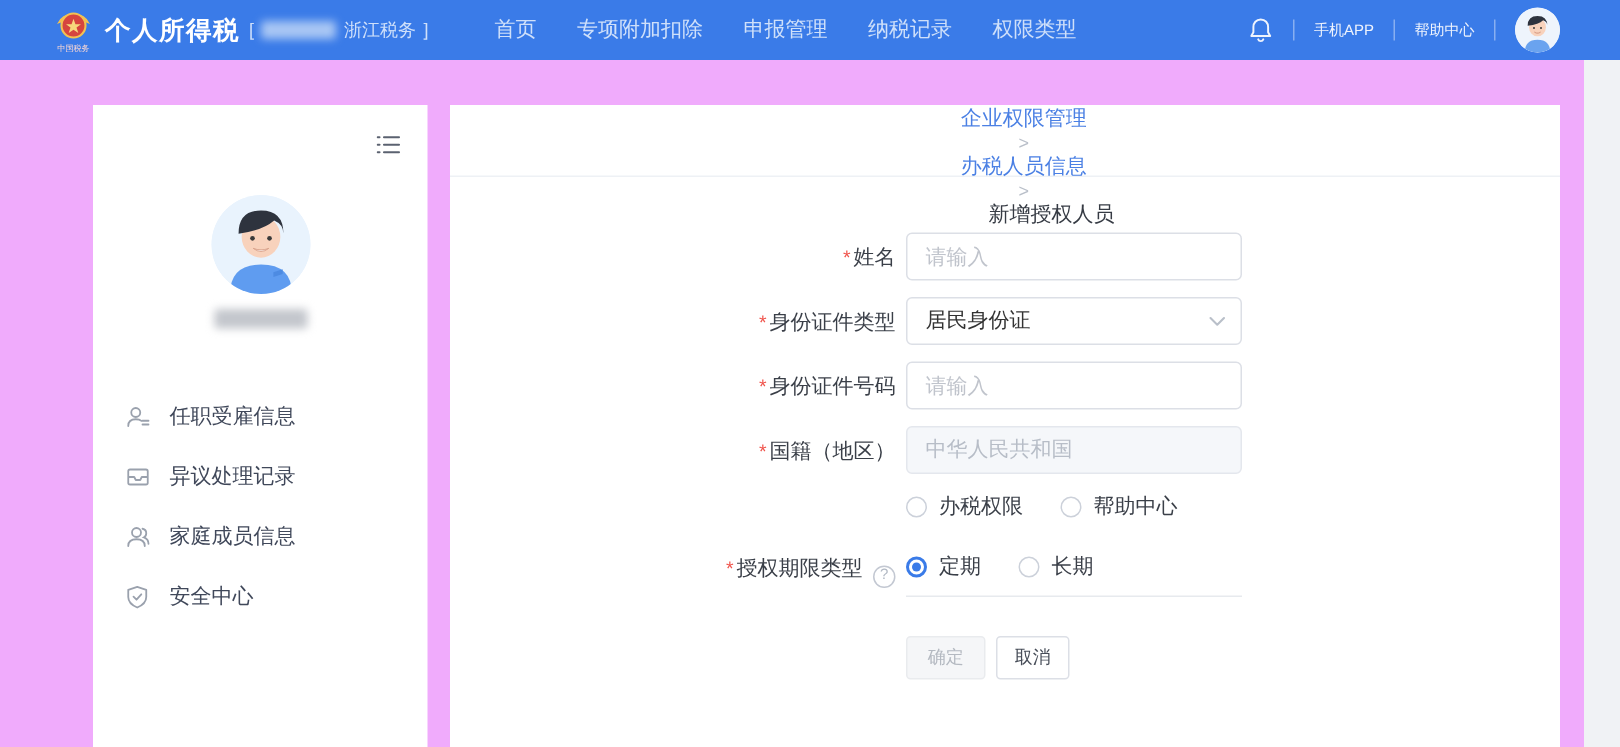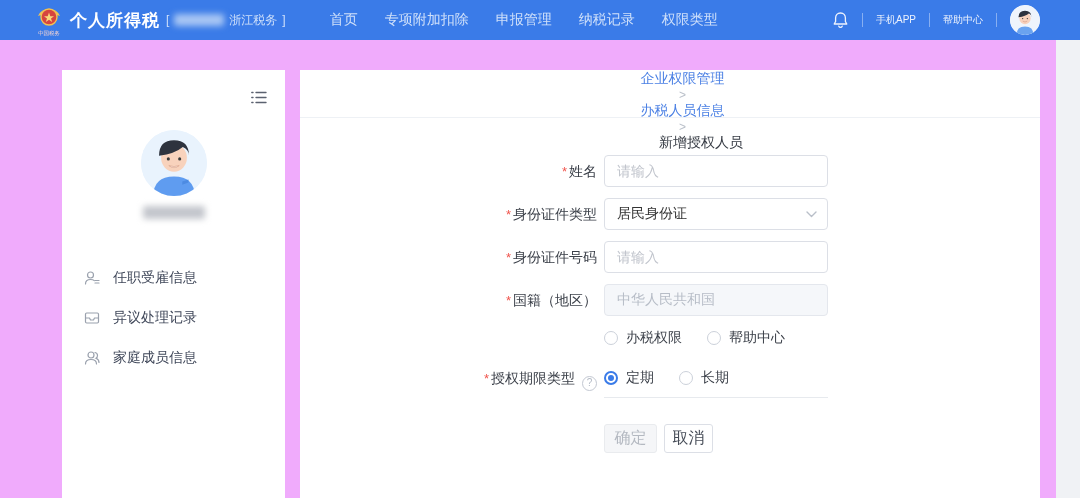--- a/index.html
+++ b/index.html
@@ -52,21 +52,21 @@
   .tinput::placeholder { color:#c0c4cc; }
   .select-box { width:224px; height:32px; border:1px solid #dcdfe6; border-radius:4px; padding:0 10px 0 12px; font-size:14px; color:#333; display:flex; align-items:center; justify-content:space-between; background:#fff; cursor:pointer; }
   .disabled-box { width:224px; height:32px; border:1px solid #e4e7ed; border-radius:4px; padding:0 12px; font-size:14px; color:#b7bdc7; display:flex; align-items:center; background:#f5f7fa; }
   .radio-group { display:flex; align-items:center; height:20px; }
   .radio { display:inline-flex; align-items:center; margin-right:25px; font-size:14px; color:#3a3f48; cursor:pointer; }
   .rdot { width:14px; height:14px; border-radius:50%; border:1px solid #ccd1da; background:#fff; margin-right:8px; position:relative; flex:none; }
   .rdot.on { border:2px solid #3a7be8; }
   .rdot.on::after { content:""; position:absolute; left:50%; top:50%; width:6px; height:6px; margin:-3px 0 0 -3px; border-radius:50%; background:#3a7be8; }
   .field-underline { position:absolute; left:304px; top:327px; width:224px; height:1px; background:#e7eaee; }
 
-  .btn { position:absolute; height:29px; border-radius:3px; font-size:16px; font-family:Liberation Serif, serif; cursor:pointer; }
+  .btn { position:absolute; height:29px; border-radius:3px; font-size:12px; font-family:Liberation Serif, serif; cursor:pointer; }
   .btn-confirm { left:304px; top:354px; width:53px; background:#f5f6f8; border:1px solid #e9ebee; color:#b4b9c1; }
   .btn-cancel { left:364px; top:354px; width:49px; background:#fff; border:1px solid #dcdfe6; color:#474d58; }
 </style>
 </head>
 <body>
 
 <div class="page">
 
   <div class="header">
     <div class="logo-wrap">
@@ -166,20 +166,29 @@
       <div class="menu-item">
         <span class="menu-icon">
           <svg width="16" height="16" viewBox="0 0 16 16" fill="none" stroke="#9aa1ad" stroke-width="1.2" stroke-linecap="round">
             <circle cx="7" cy="5" r="3"></circle>
               <path d="M1.5 14 Q1.5 9.5 7 9.5 Q12.5 9.5 12.5 14"></path>
             <path d="M11 2.5 Q13.5 3 13.5 5.5 Q13.5 7.5 12 8.2 Q15 9.3 15 12.5"></path>
           </svg>
         </span>
         <span class="menu-label">家庭成员信息</span>
       </div>
+      <div class="menu-item">
+        <span class="menu-icon">
+          <svg width="15" height="16" viewBox="0 0 15 16" fill="none" stroke="#9aa1ad" stroke-width="1.2" stroke-linejoin="round" stroke-linecap="round">
+            <path d="M7.5 1.2 L13.5 3.2 L13.5 8 Q13.5 12.5 7.5 15 Q1.5 12.5 1.5 8 L1.5 3.2 Z"></path>
+            <path d="M5 7.8 L7 9.8 L10.2 6.2"></path>
+          </svg>
+        </span>
+        <span class="menu-label">安全中心</span>
+      </div>
     </div>
   </div>
 
   <div class="main">
     <div class="crumbbar">
       <span class="crumb-link">企业权限管理</span>
       <span class="crumb-sep">&gt;</span>
       <span class="crumb-link">办税人员信息</span>
       <span class="crumb-sep">&gt;</span>
       <span class="crumb-current">新增授权人员</span>

